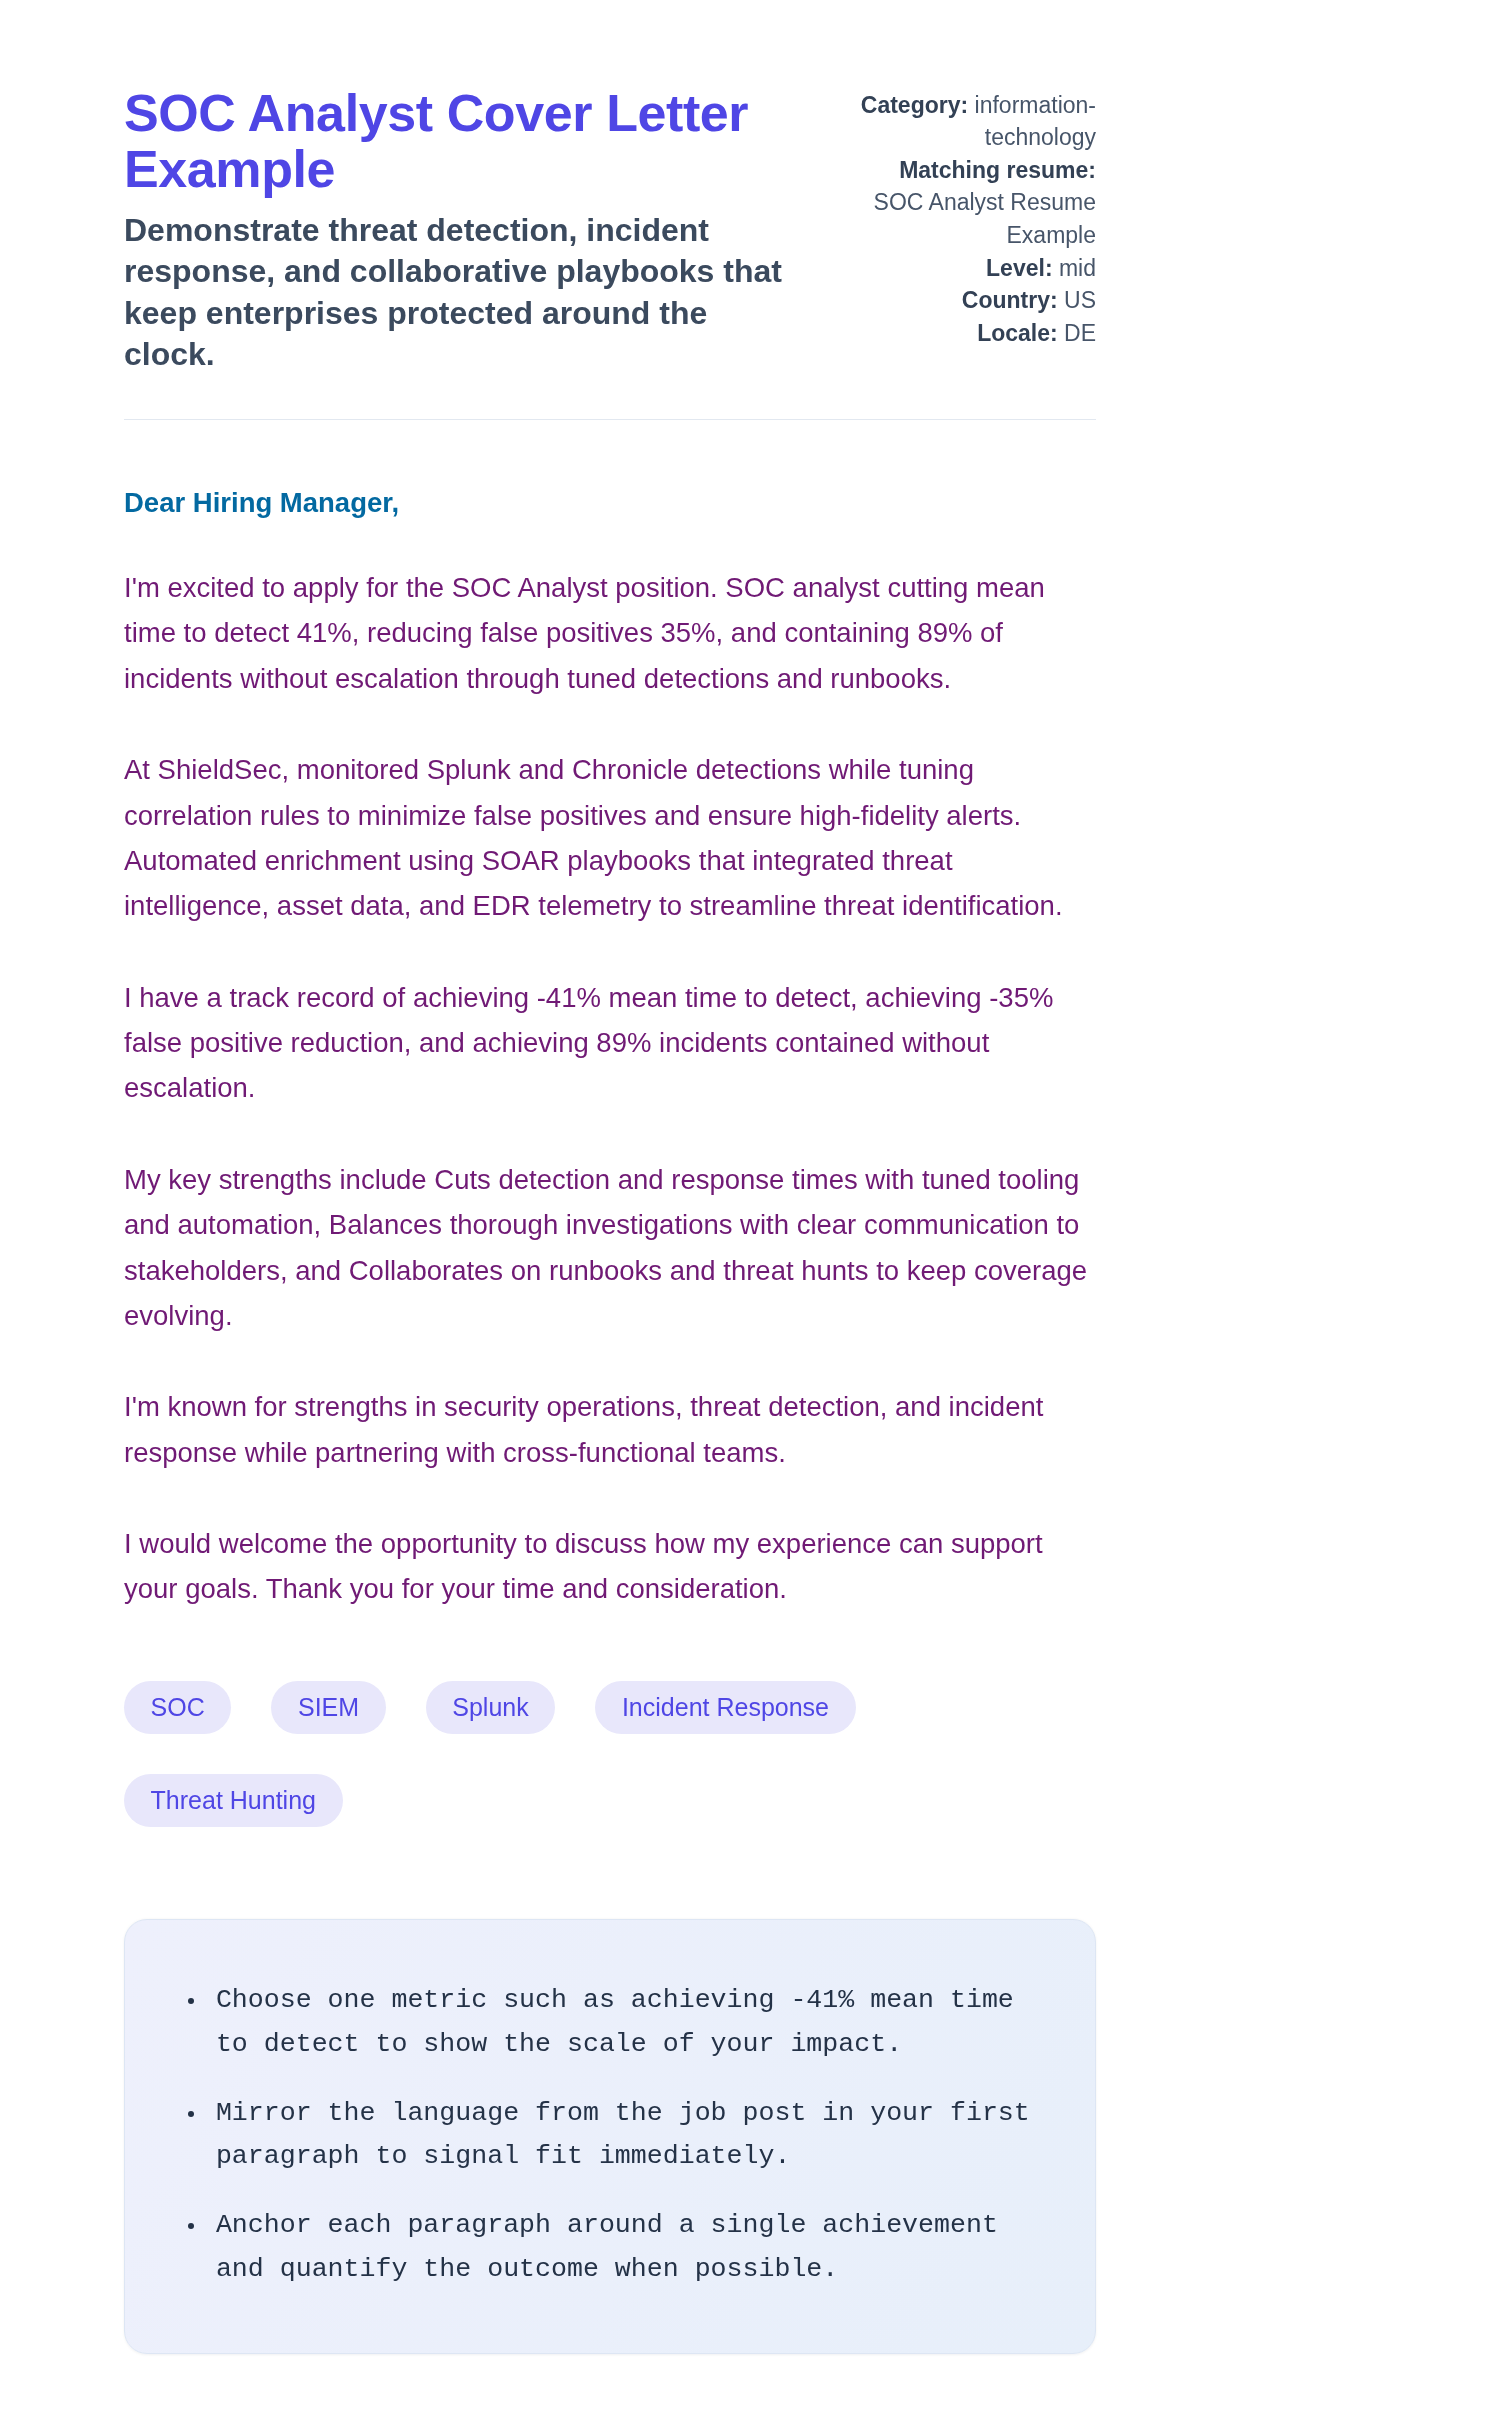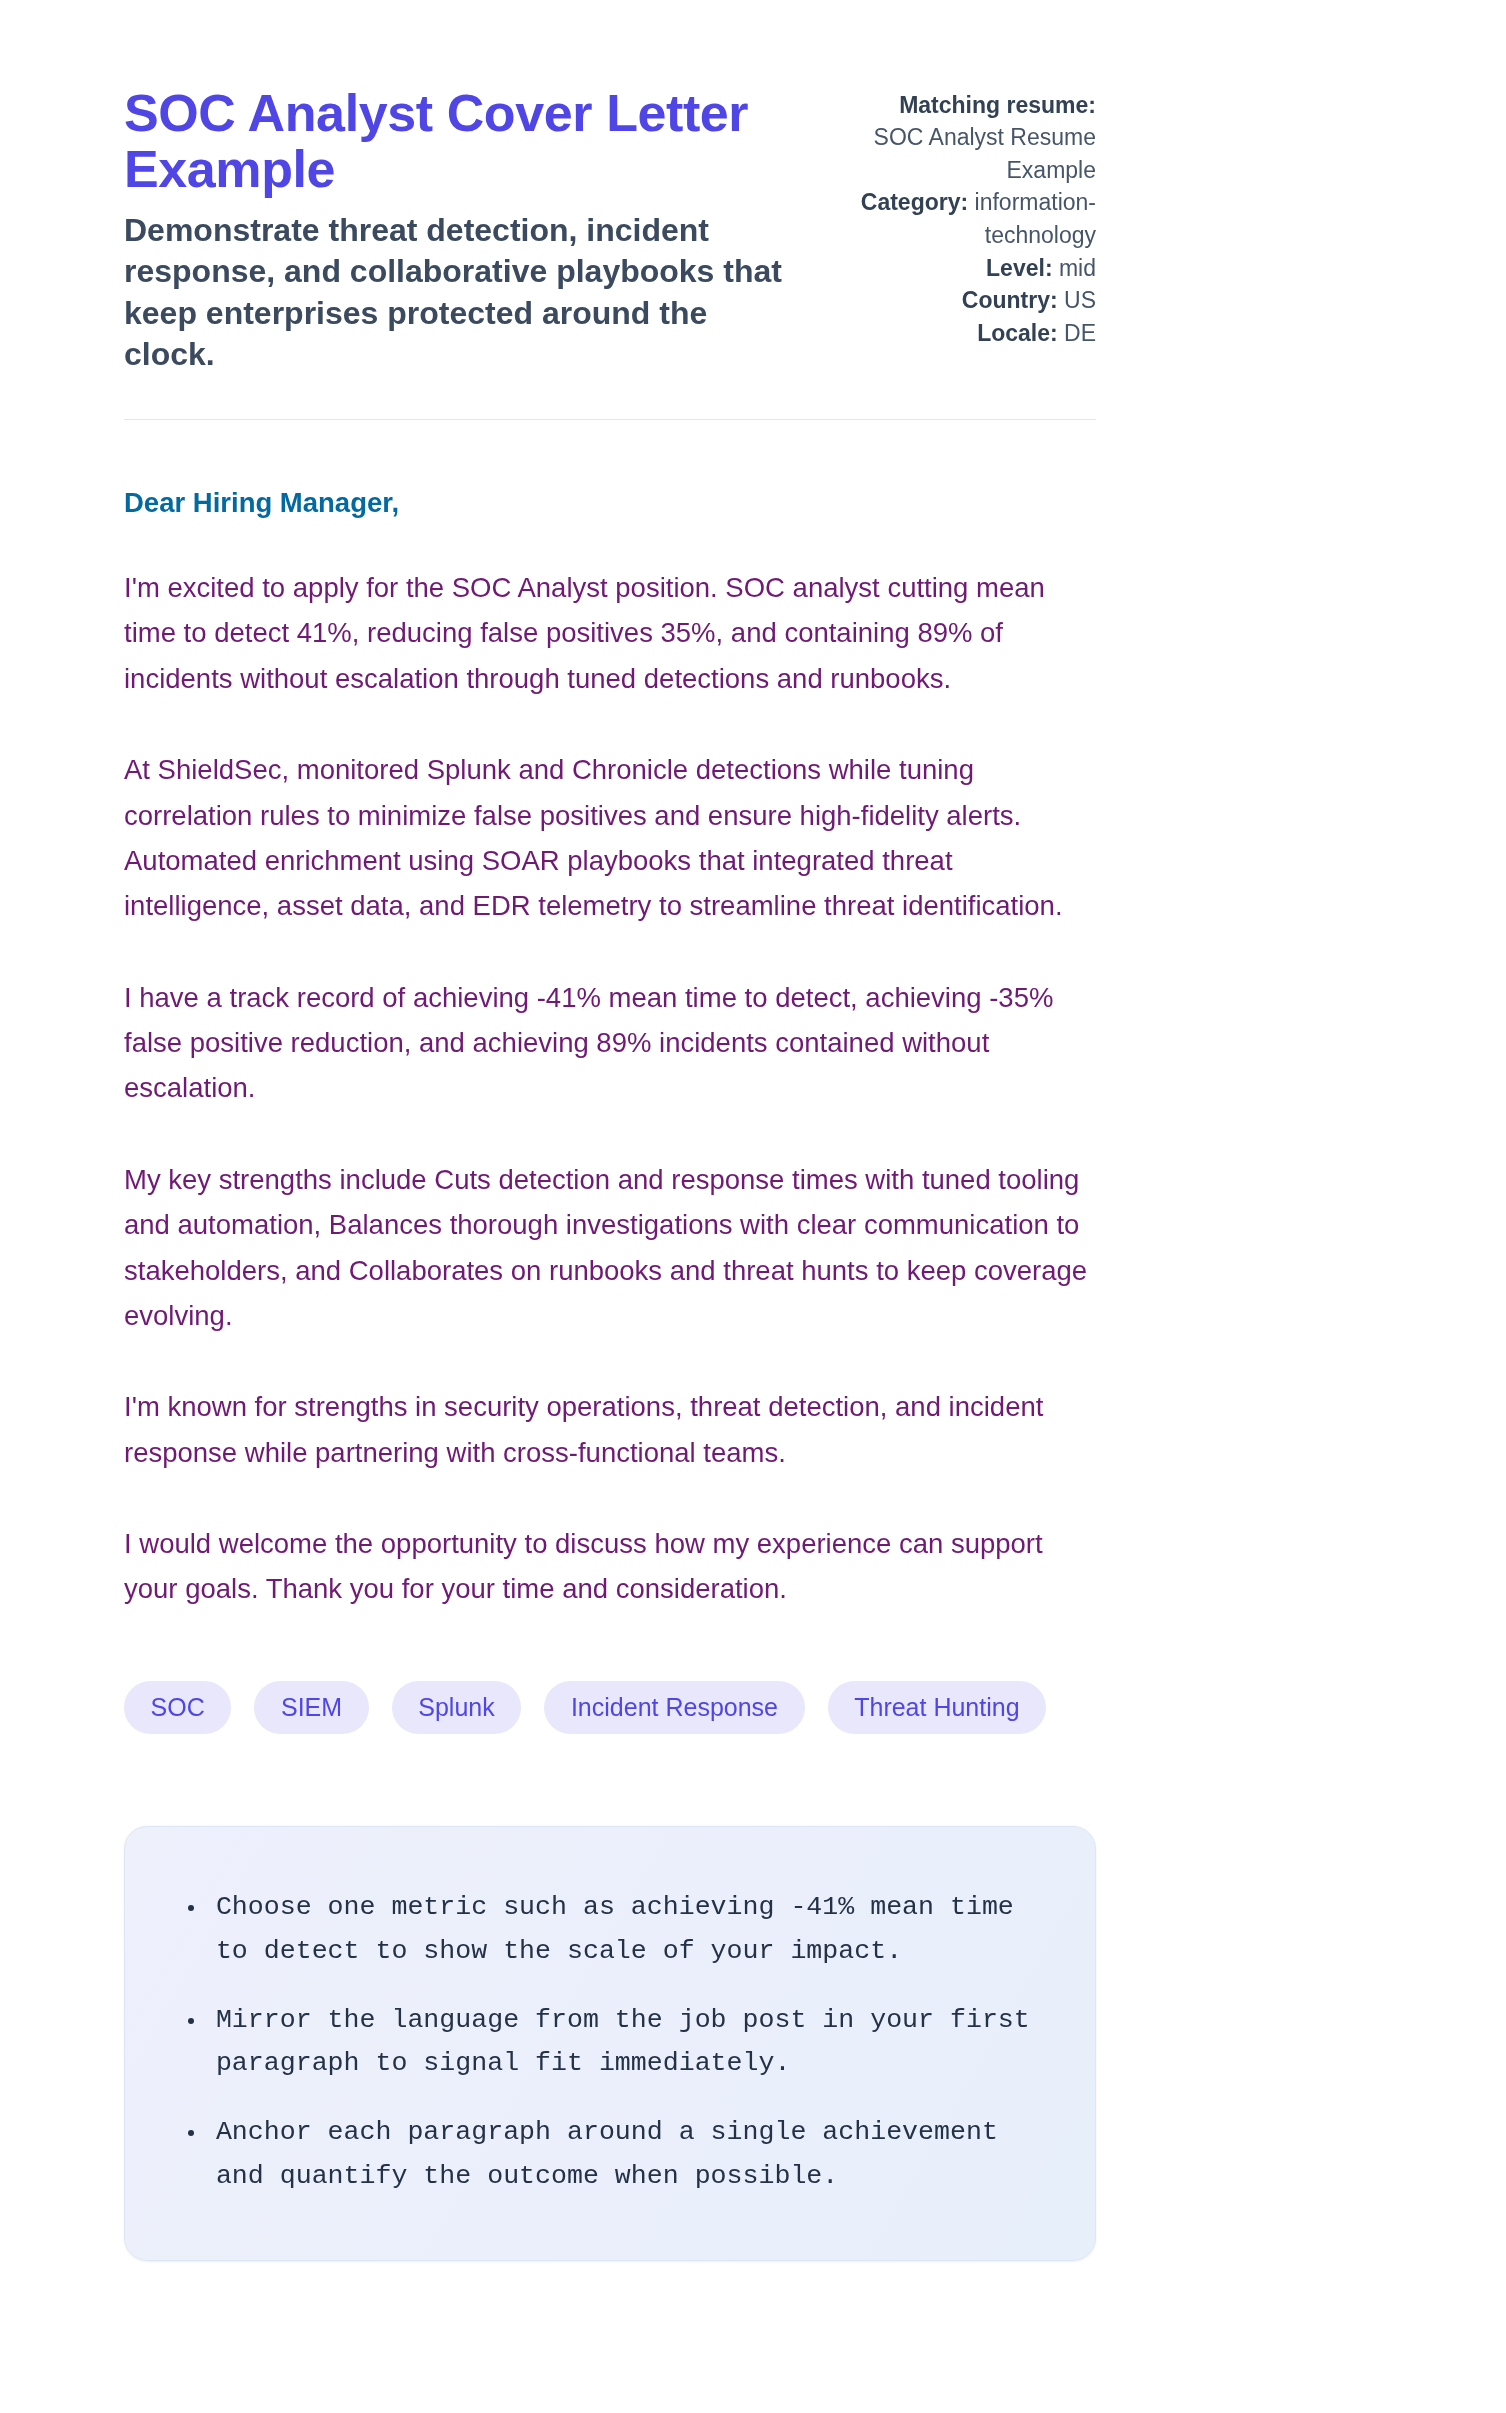--- a/index.html
+++ b/index.html
@@ -71,21 +71,21 @@
   .sig-role {
     margin: 19.5px 0 0 0;
     font-size: 27.5px;
     color: #46566b;
   }
   
   .tags {
     margin-top: 69px;
     display: flex;
     flex-wrap: wrap;
-    gap: 23px;
+    gap: 40px;
   }
   .tag {
     display: inline-block;
     background: #e8e7fb;
     color: #4f46e5;
     font-size: 25px;
     line-height: 1;
     padding: 14px 26.6px;
     border-radius: 885px;
     cursor: pointer;
@@ -125,26 +125,26 @@
 
 <div class="page">
 
   <header class="header">
     <div class="header-left">
       <h1 class="title">SOC Analyst Cover Letter Example</h1>
       <p class="subtitle">Demonstrate threat detection, incident response, and collaborative playbooks that keep enterprises protected around the clock.</p>
     </div>
     <aside class="meta">
       <div class="meta-row">
+        <span class="meta-label">Category:</span>
+        <span class="meta-value">information-technology</span>
+      </div>
+      <div class="meta-row">
         <span class="meta-label">Matching resume:</span>
         <span class="meta-value">SOC Analyst Resume Example</span>
-      </div>
-      <div class="meta-row">
-        <span class="meta-label">Category:</span>
-        <span class="meta-value">information-technology</span>
       </div>
       <div class="meta-row">
         <span class="meta-label">Level:</span>
         <span class="meta-value">mid</span>
       </div>
       <div class="meta-row">
         <span class="meta-label">Country:</span>
         <span class="meta-value">US</span>
       </div>
       <div class="meta-row">

